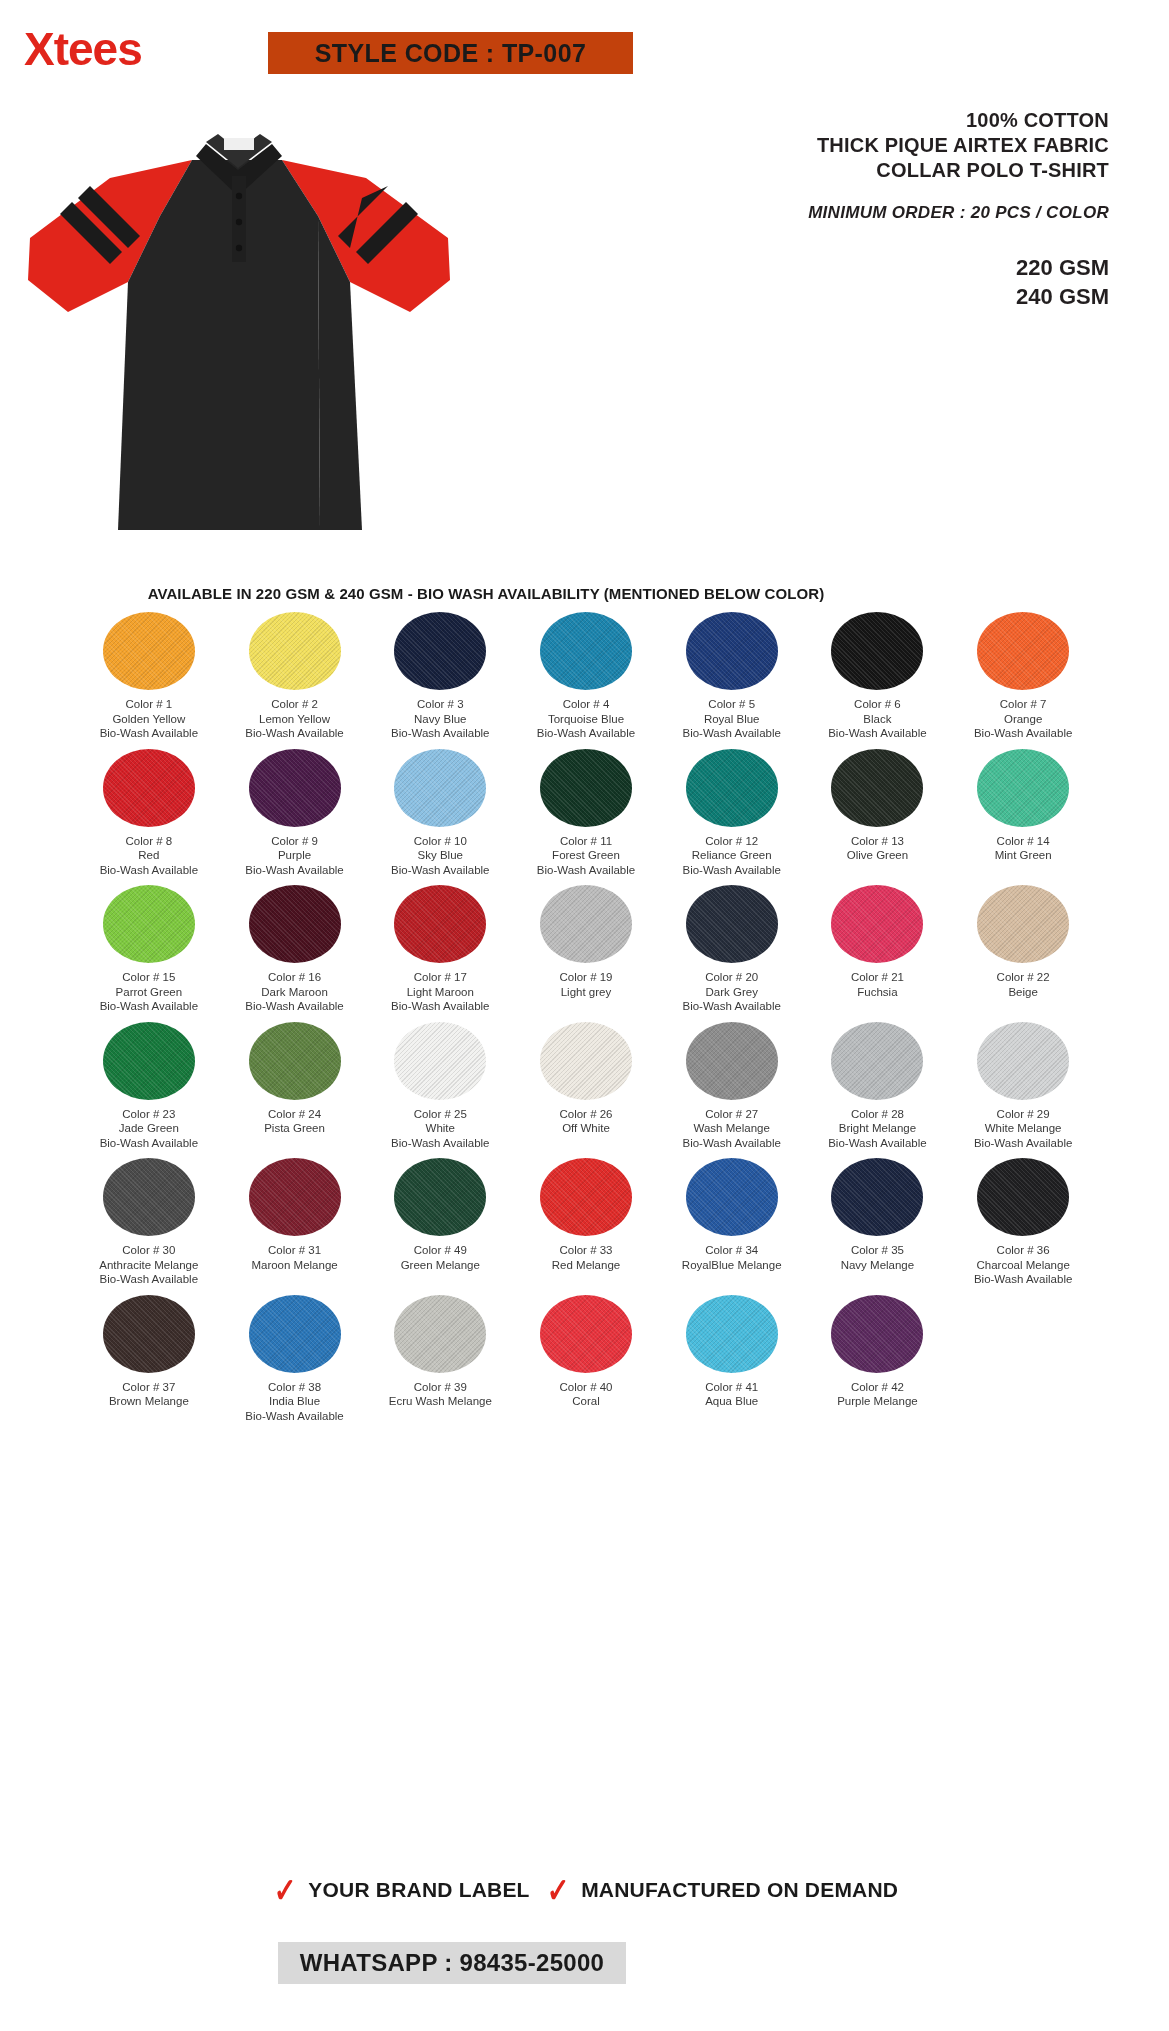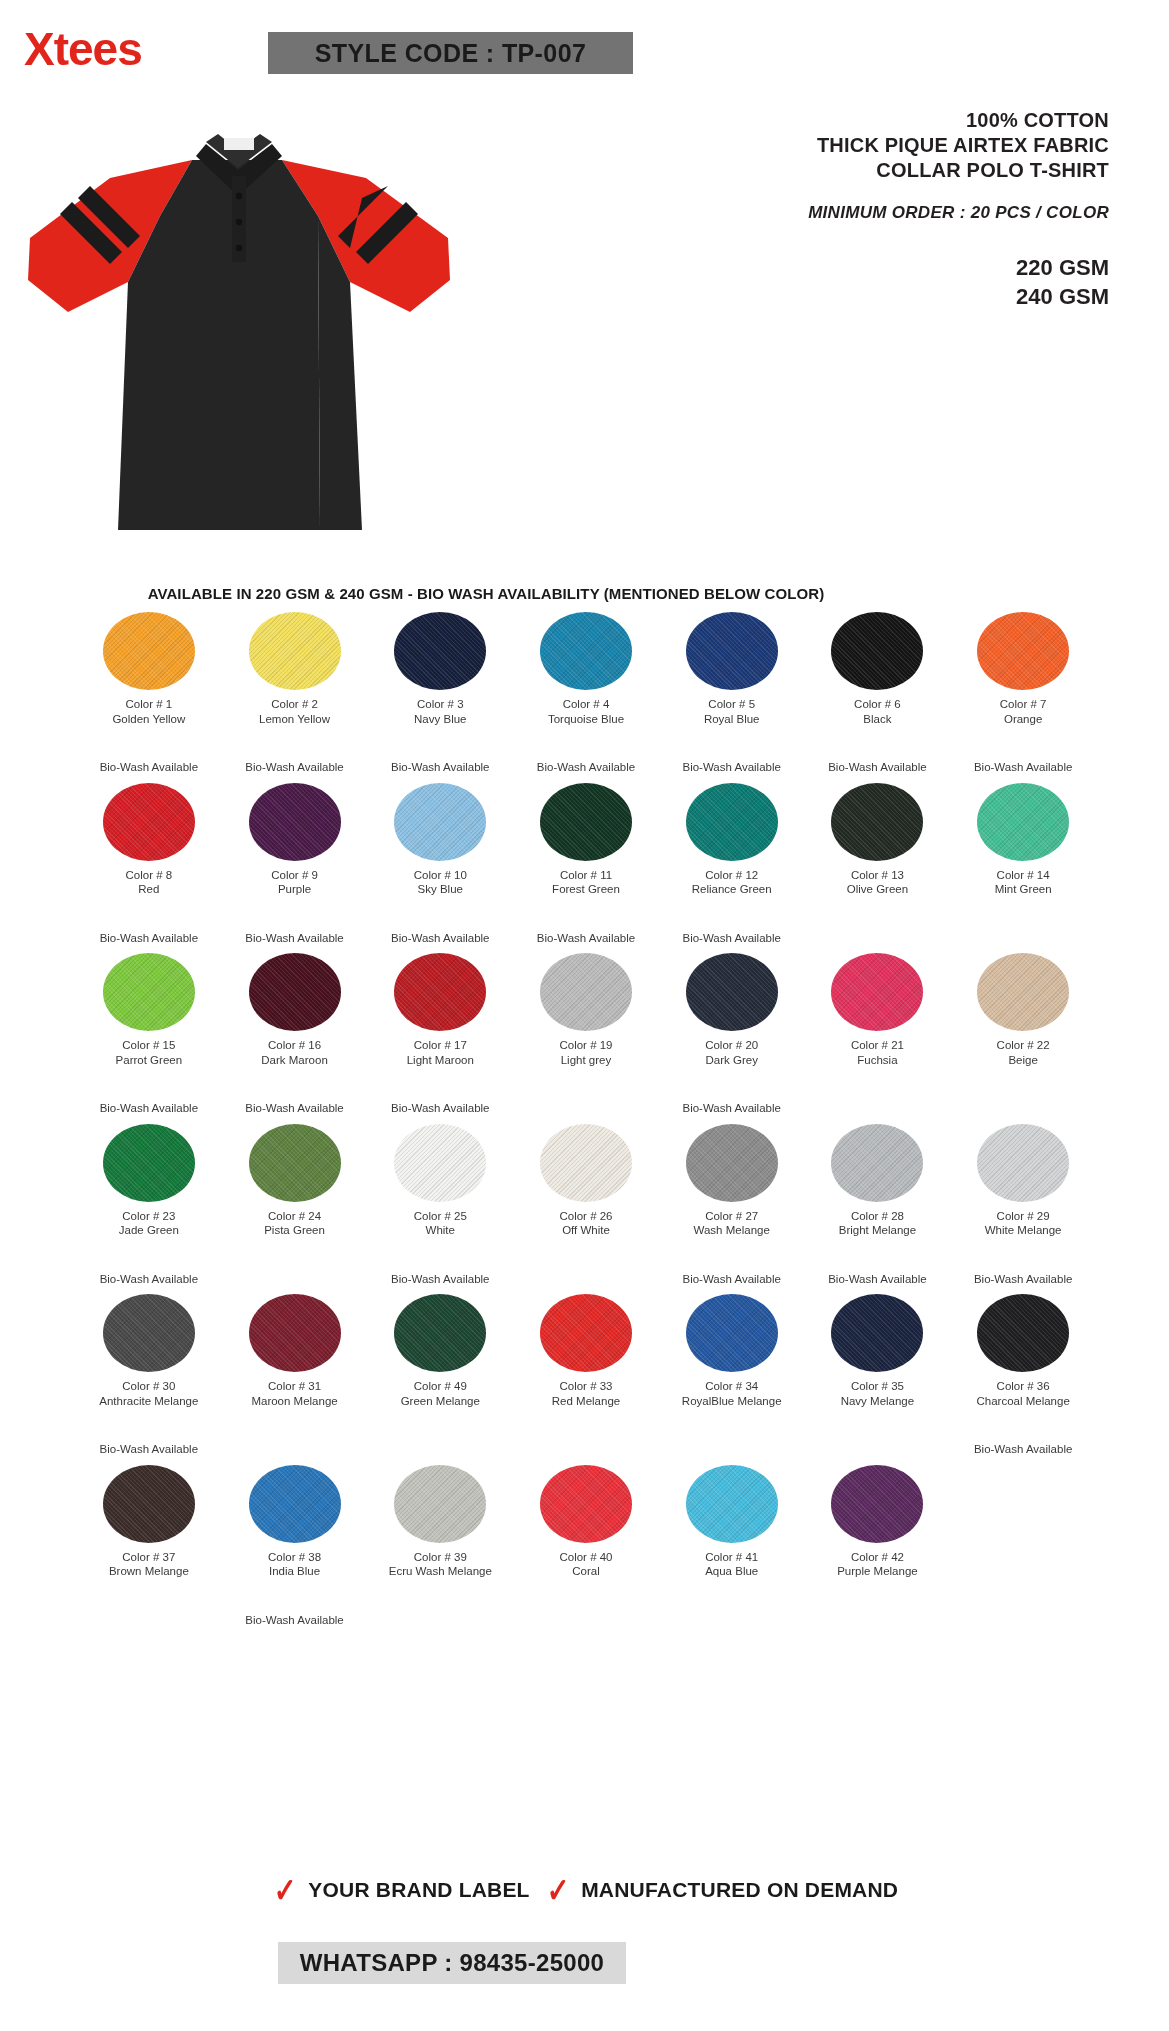--- a/index.html
+++ b/index.html
@@ -16,21 +16,21 @@
   .logo {
     position: absolute; left: 24px; top: 26px;
     font-size: 46px; font-weight: bold;
     color: #e1251b; letter-spacing: -1px;
     font-family: "Liberation Sans", sans-serif;
     line-height: 1;
   }
   .style-banner {
     position: absolute; left: 268px; top: 32px;
     width: 365px; height: 42px;
-    background: #737373;
+    background: #c2410c;
     display: flex; align-items: center; justify-content: center;
     font-size: 25px; font-weight: bold; color: #1a1a1a;
     letter-spacing: 0.4px;
   }
 
   
   .specs {
     position: absolute; right: 60px; top: 108px;
     text-align: right; width: 560px;
   }
@@ -93,21 +93,21 @@
     position: absolute; inset: 0;
     background-image:
       repeating-linear-gradient(45deg, rgba(255,255,255,.10) 0 1px, transparent 1px 3px),
       repeating-linear-gradient(-45deg, rgba(0,0,0,.10) 0 1px, transparent 1px 3px);
   }
   .chip-caption {
     margin-top: 7px; text-align: center;
     font-size: 11.5px; color: #3a3a3a; line-height: 14.5px;
   }
   .chip-caption .cname { display: block; }
-  .chip-caption .cbio { display: block; margin-top: 34px; }
+  .chip-caption .cbio { display: block; }
 
   
   .footer-claims {
     position: absolute; left: 0; top: 1873px; width: 1169px;
     display: flex; align-items: center; justify-content: center;
     gap: 14px;
   }
   .claim { display: flex; align-items: center; gap: 9px; }
   .tick {
     color: #e1251b; font-size: 34px; font-weight: bold;

